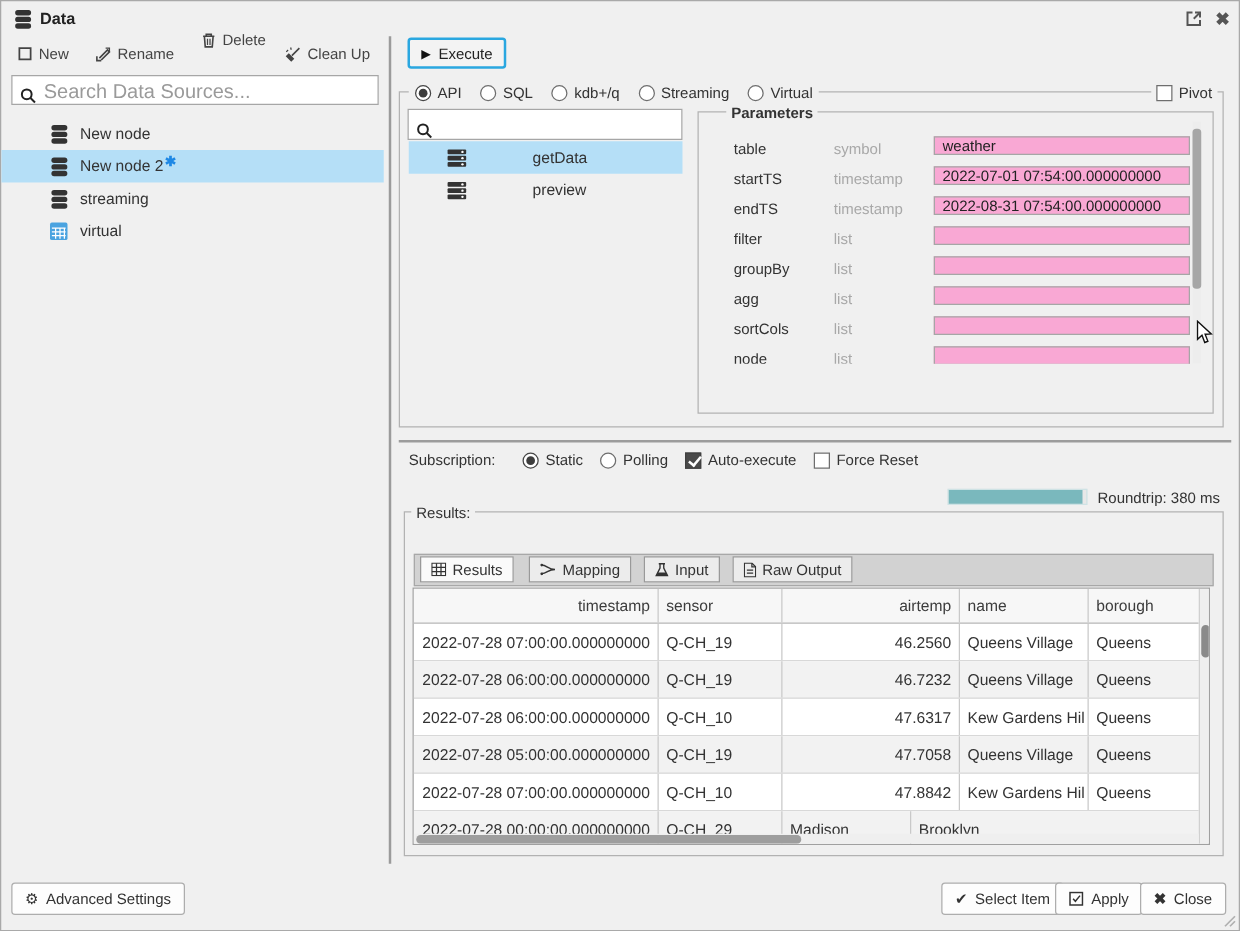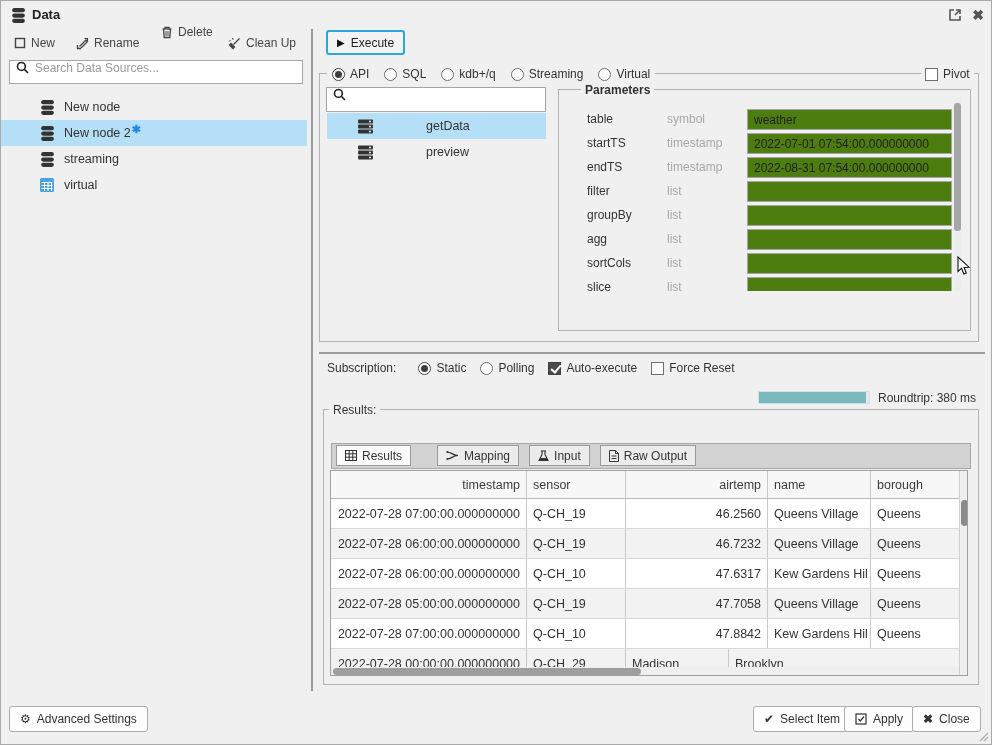--- a/index.html
+++ b/index.html
@@ -14,22 +14,22 @@
 
   
   .titlebar-title { left:31px; top:6px; font-size:13px; font-weight:bold; color:#222; }
   .win-icon { width:16px; height:16px; display:flex; align-items:center; justify-content:center; color:#555; }
   .close-glyph { font-size:14px; font-weight:bold; color:#555; line-height:16px; }
 
   
   .flatbtn { display:inline-flex; align-items:center; gap:5px; font-size:12px; color:#444; cursor:default; }
   .textinput {
     border:1px solid #a6a6a6; background:#fff; height:24px;
-    display:flex; align-items:flex-start; gap:6px; padding:0 6px;
-    font-size:12px; color:#222;
+    display:flex; align-items:flex-end; gap:6px; padding:0 6px;
+    font-size:16px; color:#222;
   }
   .placeholder { color:#9a9a9a; }
   .radio { width:13px; height:13px; min-width:13px; border:1px solid #6e6e6e; border-radius:50%; background:#fff; position:relative; display:inline-block; }
   .radio.checked { border-color:#454545; }
   .radio.checked::after { content:""; position:absolute; left:2px; top:2px; width:7px; height:7px; border-radius:50%; background:#3d3d3d; }
   .checkbox { width:13px; height:13px; min-width:13px; border:1px solid #6e6e6e; background:#fff; position:relative; display:inline-block; }
   .checkbox.checked { background:#4a4a4a; border-color:#404040; }
   .checkbox.checked::after { content:""; position:absolute; left:3.5px; top:0.5px; width:4px; height:8px; border:solid #fff; border-width:0 2px 2px 0; transform:rotate(40deg); }
   .opt { display:inline-flex; align-items:center; gap:5px; font-size:12px; color:#333; }
 
@@ -53,36 +53,36 @@
   .mode-row { left:326px; top:65px; display:flex; gap:15px; background:#f0f0f0; padding:0 5px; height:16px; align-items:center; }
   .pivot-box { left:920px; top:65px; background:#f0f0f0; padding:0 4px; height:16px; display:inline-flex; }
 
   .func-row { position:absolute; left:326px; width:219px; height:26px; display:flex; align-items:center; font-size:12.5px; color:#333;gap:44px; }
   .func-row .ficon { margin-left:30px; margin-right:8px; width:17px; height:15px; display:flex; }
   .func-row.selected { background:#b5dff7; }
 
   .param-row { position:absolute; left:0; height:21px; width:100%; }
   .param-name { position:absolute; left:28px; top:3px; font-size:12px; color:#333; }
   .param-type { position:absolute; left:108px; top:3px; font-size:12px; color:#a8a8a8; }
-  .param-input { position:absolute; left:188px; top:0; width:205px; height:21px; border:1px solid #a6a6a6; background:#4d7c0f; font-family:"Liberation Sans",sans-serif; font-size:12px; color:#222; padding:0 6px; }
+  .param-input { position:absolute; left:188px; top:0; width:205px; height:15px; border:1px solid #a6a6a6; background:#f9a8d4; font-family:"Liberation Sans",sans-serif; font-size:12px; color:#222; padding:0 6px; }
   .pscroll-track { position:absolute; left:395px; top:0; width:7px; height:100%; background:#ededed; }
   .pscroll-thumb { position:absolute; left:0; top:6px; width:7px; height:128px; background:#a6a6a6; border-radius:3px; }
 
   .hdivider { left:318px; top:351px; width:666px; height:2px; background:#9c9c9c; }
   .sub-row { left:326px; top:360px; display:flex; align-items:center; gap:14px; font-size:12px; }
 
   .progress-track { left:757px; top:390px; width:112px; height:13px; background:#e8e8e8; border:1px solid #cfe3e5; }
   .progress-fill { position:absolute; left:0; top:0; height:100%; width:97%; background:#7ab8bd; }
   .roundtrip { left:877px; top:390px; font-size:12px; color:#333; }
 
   
   .tabstrip { left:330px; top:442px; width:640px; height:26px; background:#d2d2d2; border:1px solid #a8a8a8; display:flex; align-items:flex-end; padding-left:4px; gap:10px; }
   .tab { height:21px; margin-bottom:2px; background:#ececec; border:1px solid #999; display:inline-flex; align-items:center; gap:5px; padding:0 8px; font-size:12px; color:#333; }
   .tab.active { background:#fafafa; }
-  .tab:nth-child(2) { margin-left:16px; }
+  .tab:nth-child(2) { margin-left:2px; }
 
   .rtable { left:329px; top:469px; width:638px; height:206px; border:1px solid #a0a0a0; background:#fff; overflow:hidden; }
   .t-row { display:flex; width:628px; }
   .t-row.header { height:28px; background:#f7f7f7; border-bottom:1px solid #b8b8b8; }
   .t-row.data { height:30px; border-bottom:1px solid #d8d8d8; }
   .t-row.alt { background:#f2f2f2; }
   .t-cell { padding:0 6px; display:flex; align-items:center; border-right:1px solid #c9c9c9; font-size:12.5px; color:#333; overflow:hidden; white-space:nowrap; }
   .t-row.header .t-cell { font-size:12.5px; color:#3c3c3c; }
   .c0 { width:196px; justify-content:flex-end; }
   .c1 { width:99px;text-align:center; }
@@ -321,21 +321,21 @@
       <span class="param-name">agg</span>
       <span class="param-type">list</span>
       <input class="param-input" value="" style="">
     </div>
     <div class="param-row" style="top:156px;">
       <span class="param-name">sortCols</span>
       <span class="param-type">list</span>
       <input class="param-input" value="" style="">
     </div>
     <div class="param-row" style="top:180px;">
-      <span class="param-name">slice</span>
+      <span class="param-name">node</span>
       <span class="param-type">list</span>
       <input class="param-input" value="" style="">
     </div>
     <div class="pscroll-track">
         <div class="pscroll-thumb"></div>
       </div>
   </div>
 
   <div class="abs hdivider"></div>
   <div class="abs sub-row">

